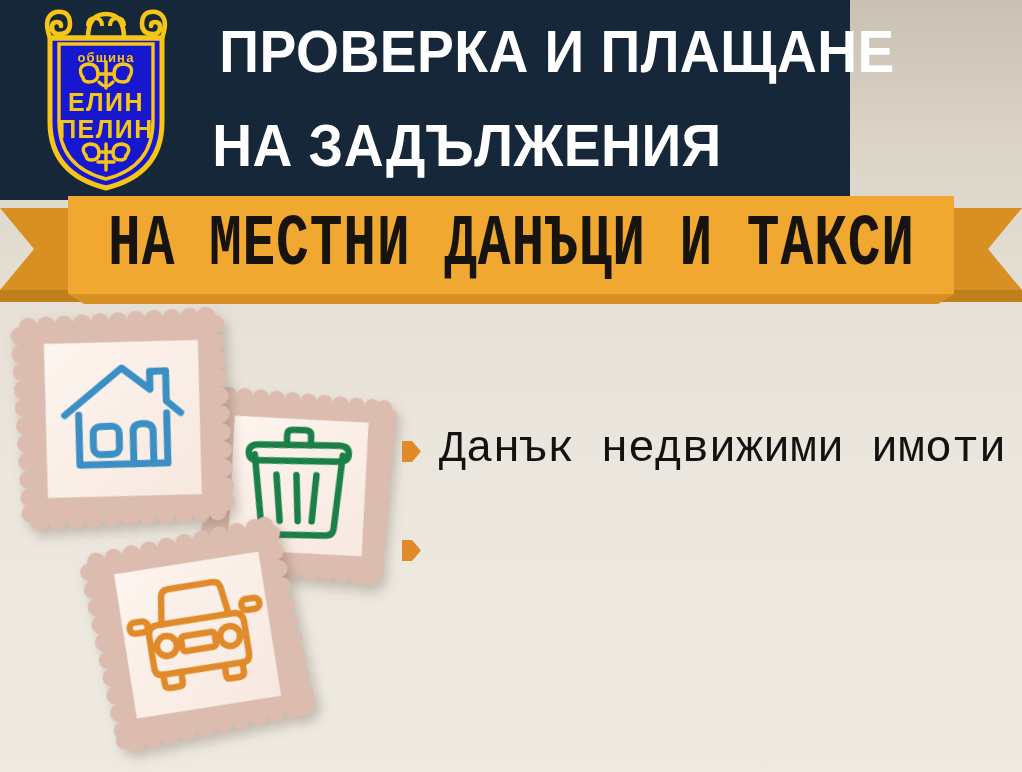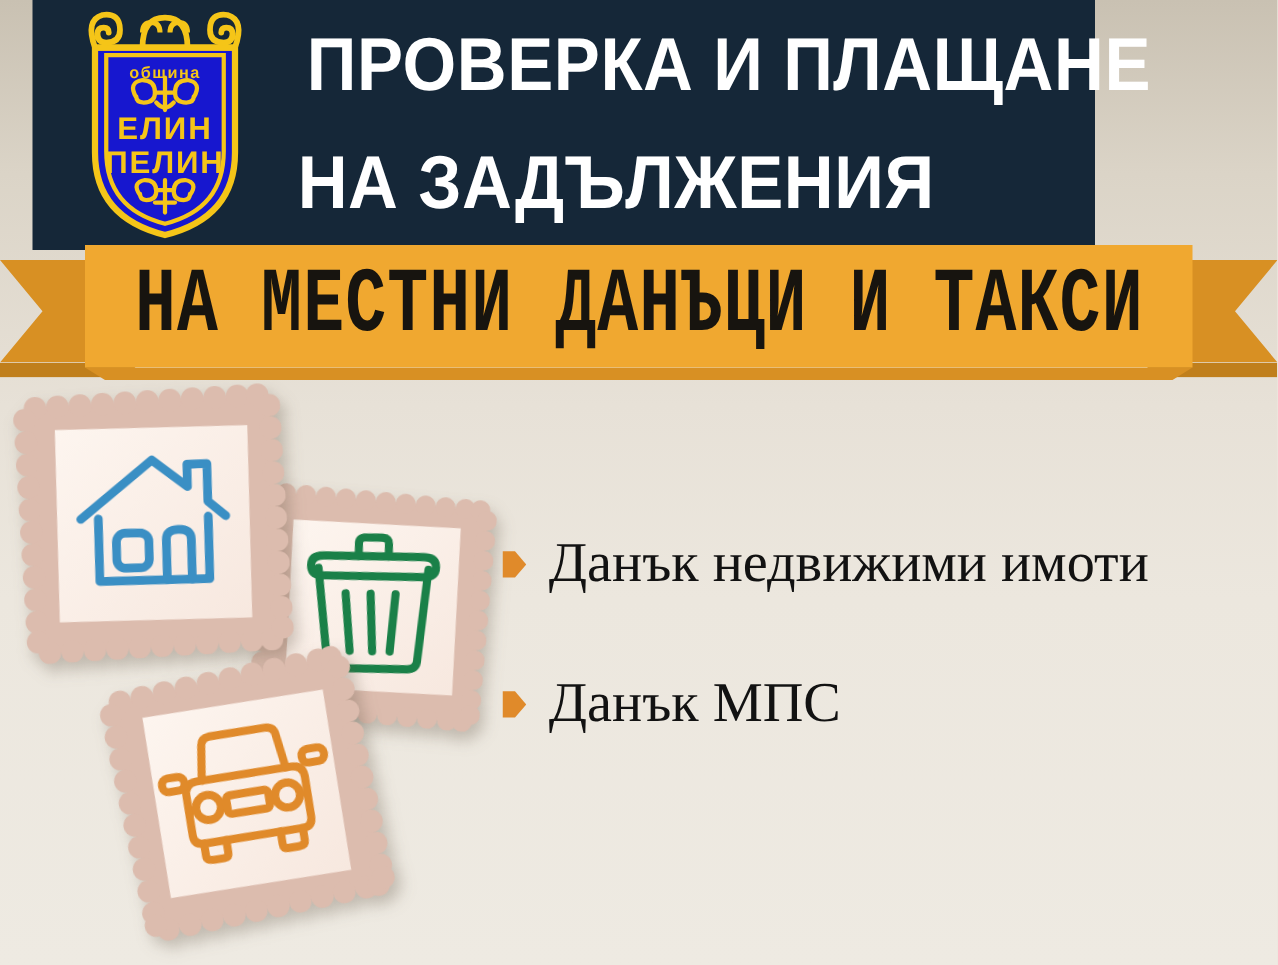--- a/index.html
+++ b/index.html
@@ -9,21 +9,21 @@
     background:#ece7de;
   }
   #poster{
     position:relative;width:1022px;height:772px;overflow:hidden;
     background:linear-gradient(180deg,#c9c1b2 0%,#dbd4c7 18%,#e7e1d7 42%,#ece7de 62%,#eeeae2 100%);
   }
 
   
   .header{
     position:absolute;left:0;top:0;width:850px;height:200px;
-    background:#152738;z-index:5;margin-left:26px;
+    background:#152738;z-index:5;
   }
   .crest{
     position:absolute;left:26px;top:4px;width:160px;height:188px;
   }
   .title-block{
     position:absolute;left:190px;top:14px;width:820px;height:170px;
     display:flex;flex-direction:column;align-items:flex-start;justify-content:center;gap:26px;
   }
   .title-line{
     color:#ffffff;
@@ -85,21 +85,21 @@
   .list{
     position:absolute;left:402px;top:425px;width:610px;z-index:4;
   }
   .list-item{
     display:flex;align-items:center;margin-bottom:62px;
   }
   .bullet{
     width:19px;height:23px;flex:0 0 19px;margin-right:18px;margin-top:2px;
   }
   .list-label{
-    font-family:Liberation Serif, serif;
+    font-family:Liberation Mono, monospace;
     font-size:45px;
     line-height:50px;
     color:#121212;
     white-space:nowrap;
   }
 </style>
 </head>
 <body>
 
 <div id="poster">
@@ -398,18 +398,17 @@
         <path d="M0 1 L10 1 L19 11.5 L10 22 L0 22 Z" fill="#e08a2a"></path>
       </svg>
       <span class="list-label">Данък недвижими имоти</span>
     </div>
 
 
     <div class="list-item">
       <svg class="bullet" viewBox="0 0 19 23">
         <path d="M0 1 L10 1 L19 11.5 L10 22 L0 22 Z" fill="#e08a2a"></path>
       </svg>
-      <span class="list-label">Данък МПС</span>
     </div>
 
   </div>
 
 </div>
 
 </body></html>

